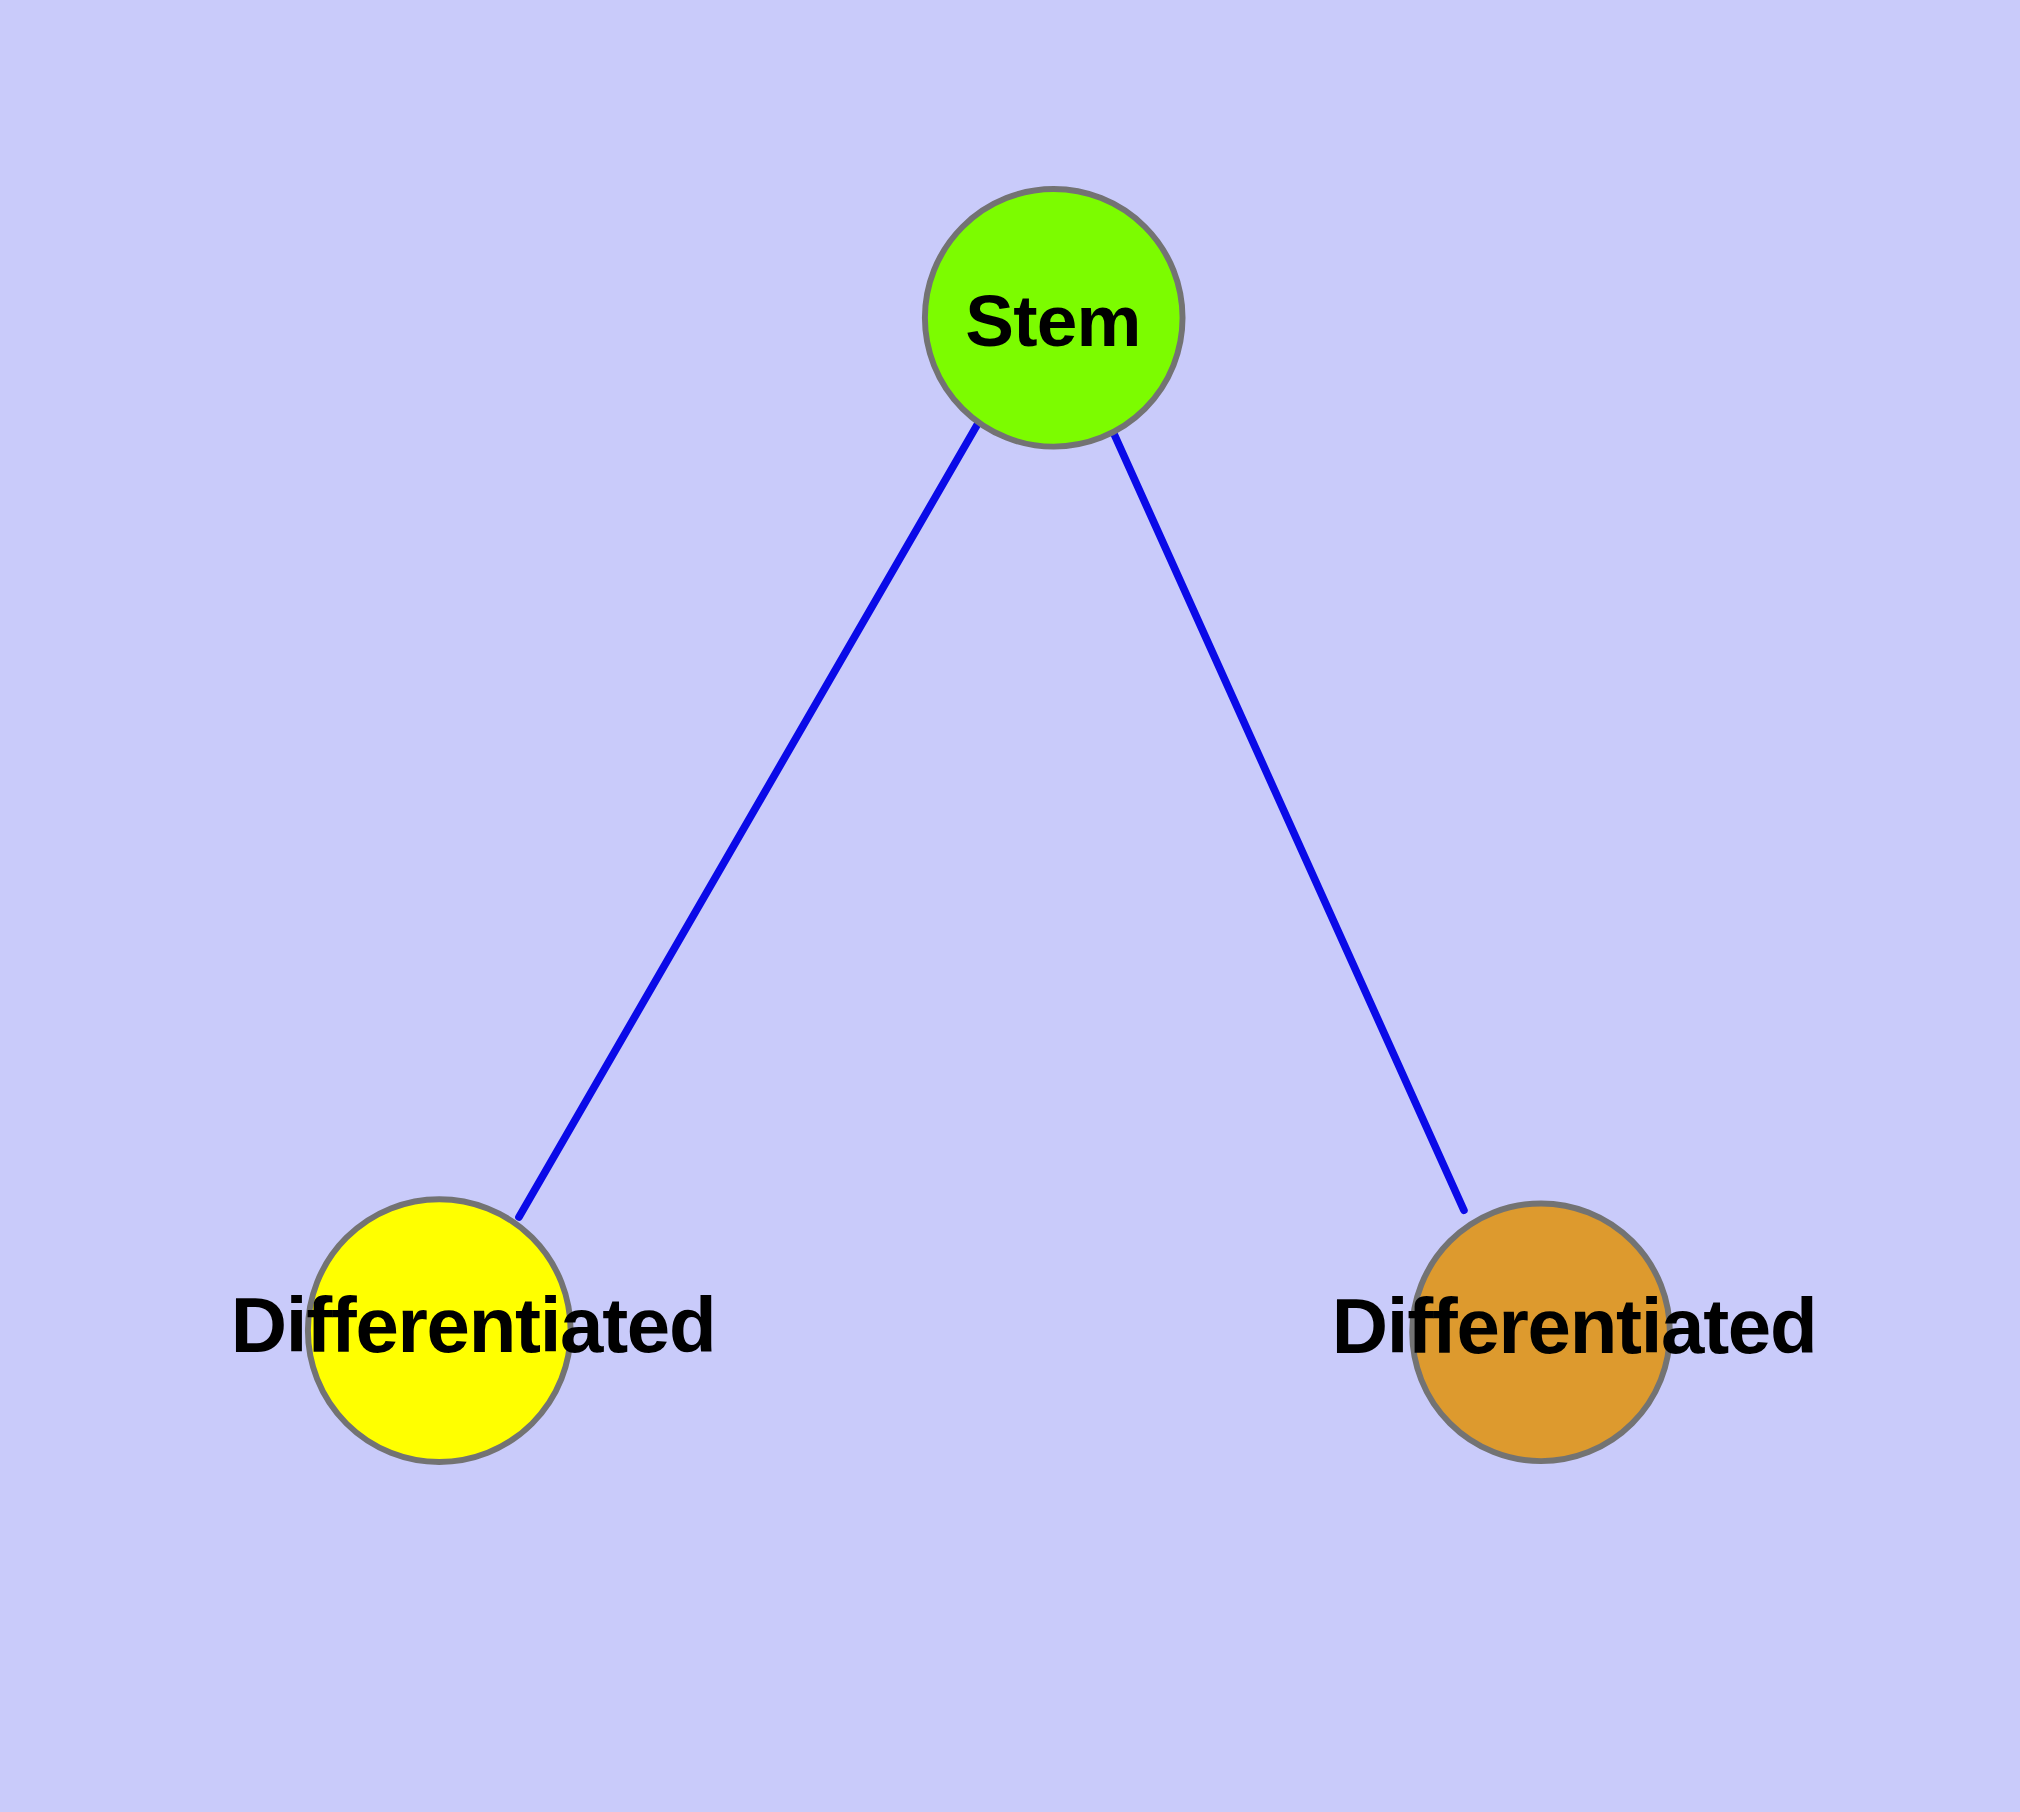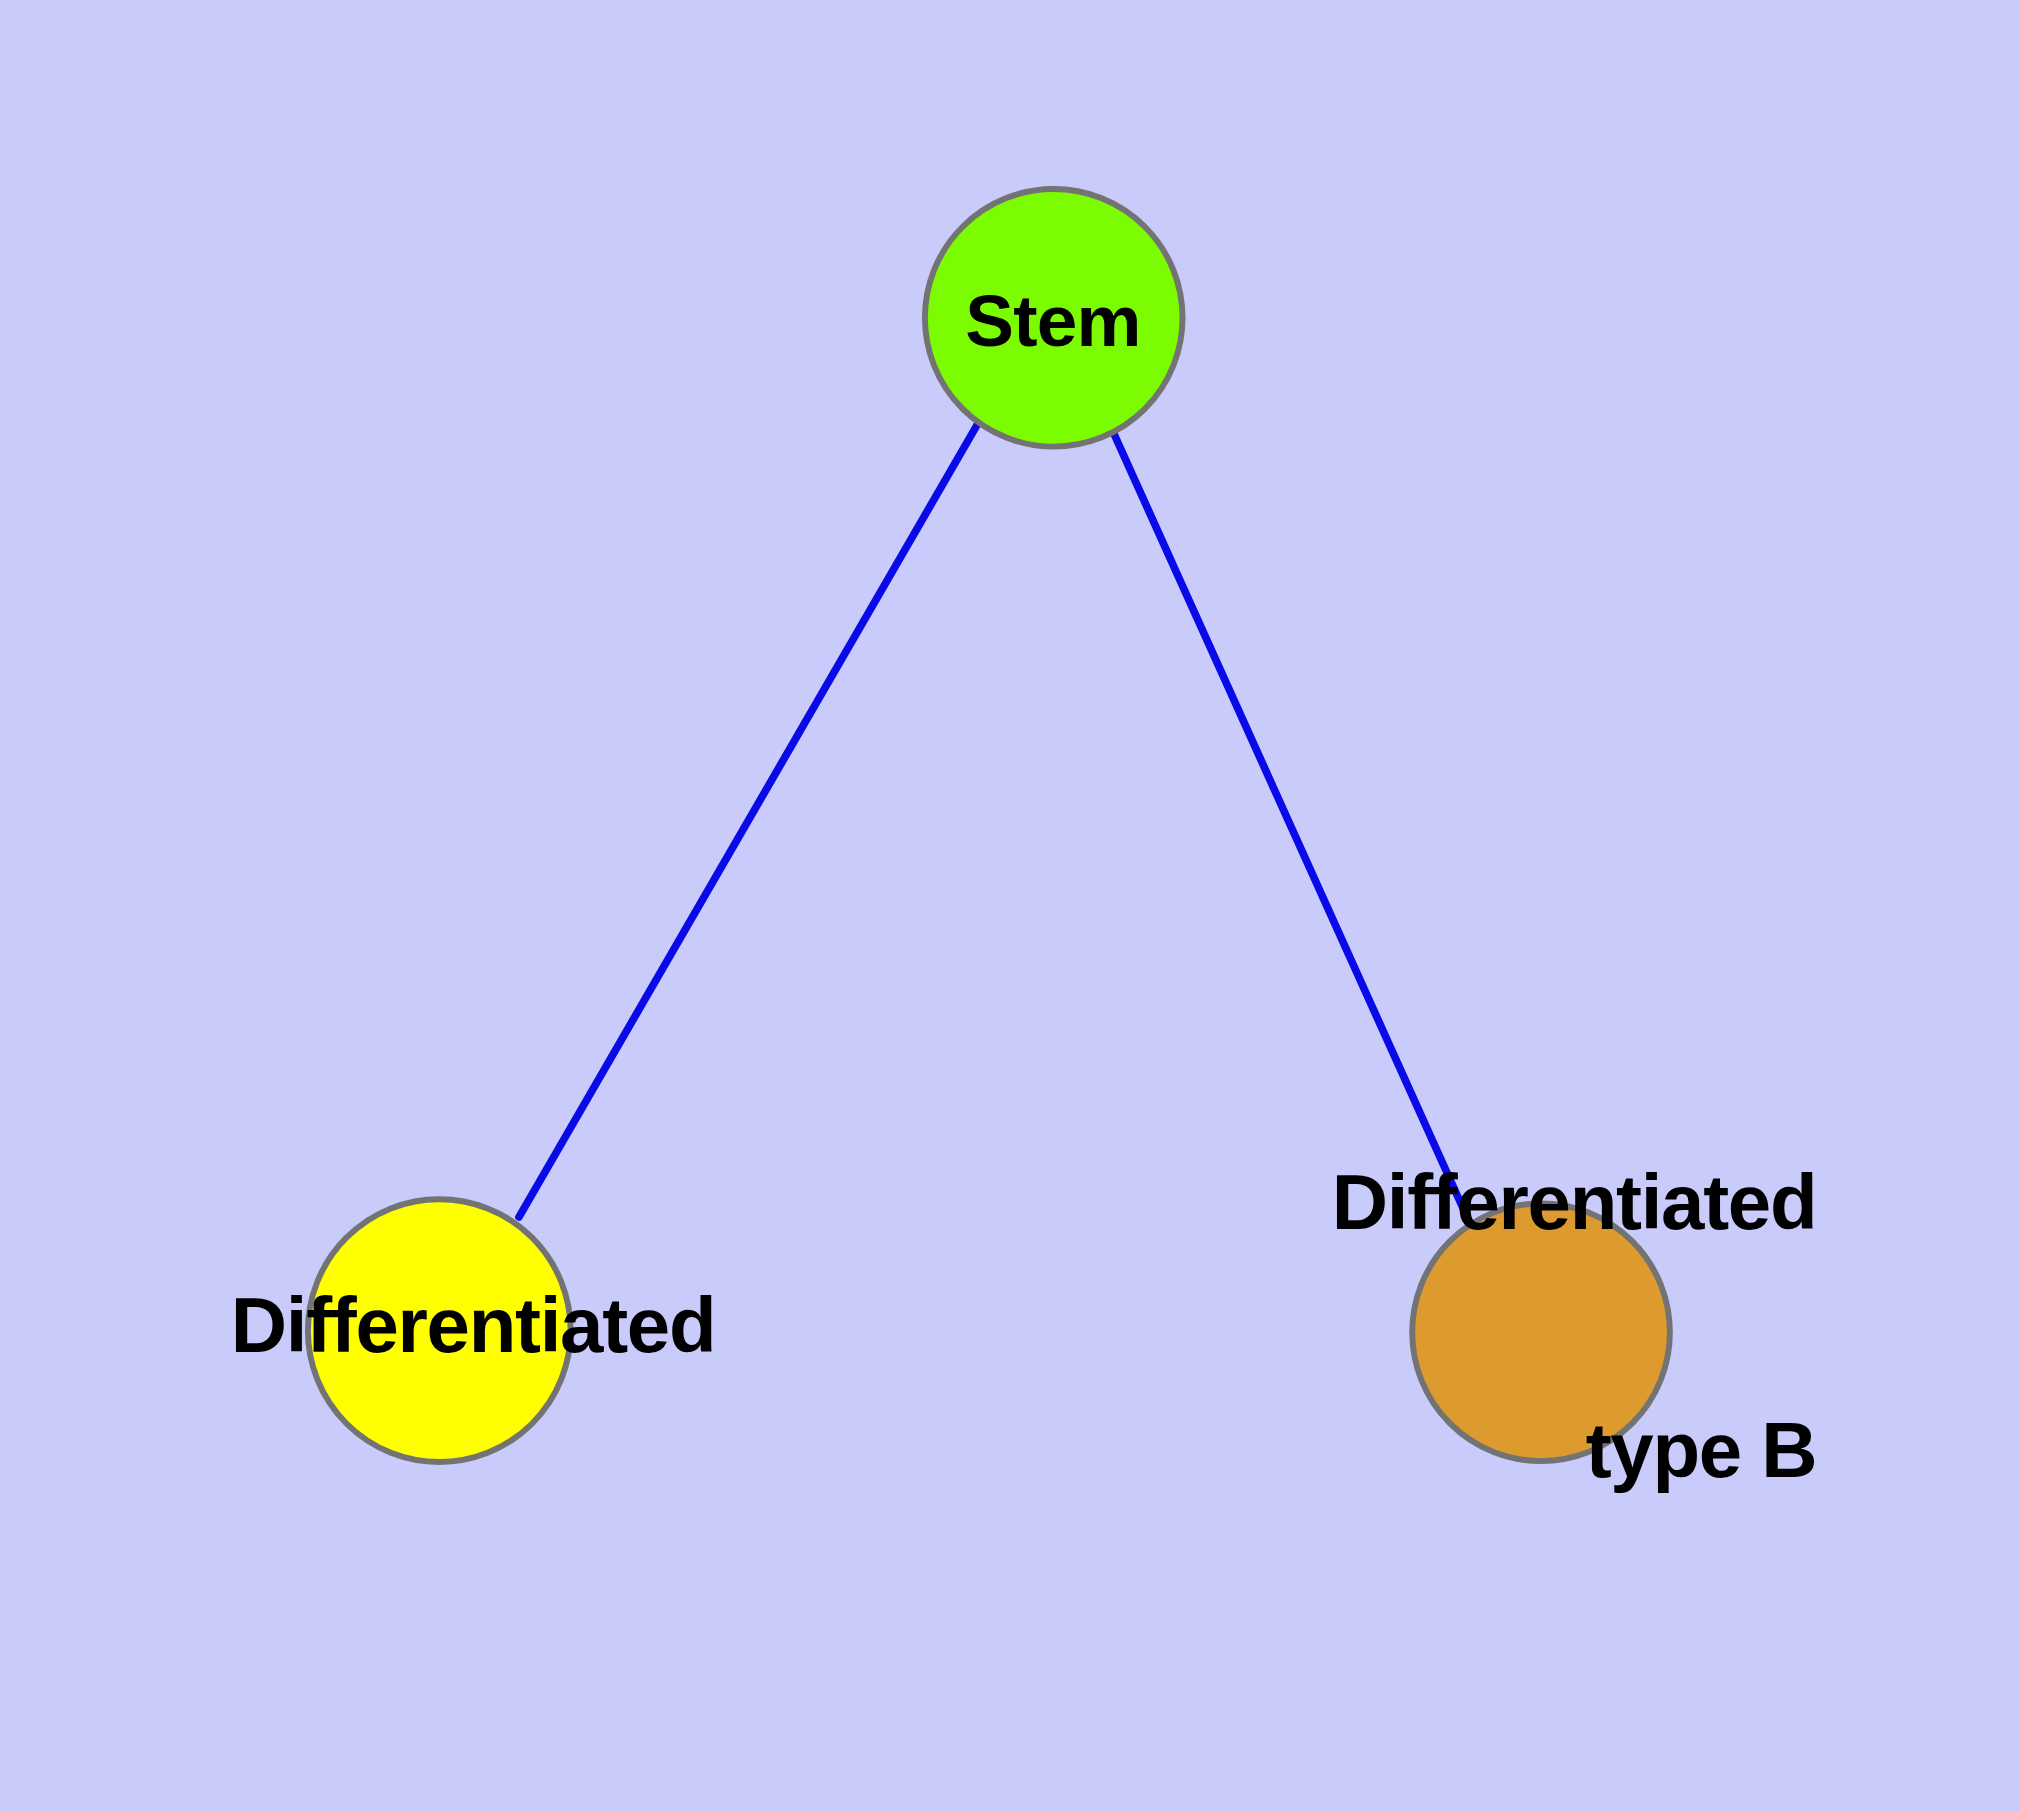--- a/index.html
+++ b/index.html
@@ -18,21 +18,21 @@
   #graph-svg {
     position: absolute;
     left: 0;
     top: 0;
     width: 2021px;
     height: 1812px;
     display: block;
   }
   .node-label {
     position: absolute;
-    text-align: right;
+    text-align: left;
     color: #000000;
     font-weight: bold;
     line-height: 1.06;
     white-space: pre;
     pointer-events: none;
     transform: translate(-50%, -50%);
   }
   .label-stem {
     font-size: 73px;
     letter-spacing: -0.8px;
@@ -63,17 +63,16 @@
   </svg>
 
   <div class="node-label label-stem" style="left: 1053px; top: 321px; color: rgb(0, 0, 0);">Stem</div>
 
   <div class="node-label label-diff" style="left: 436px; top: 1326px; color: rgb(0, 0, 0);">
     <div>Differentiated</div>
   </div>
 
   <div class="node-label label-diff" style="left: 1537px; top: 1327px; color: rgb(0, 0, 0);">
     <div>Differentiated</div>
-    <div>type B</div>
   </div>
 
 </div>
 
 
 </body></html>

